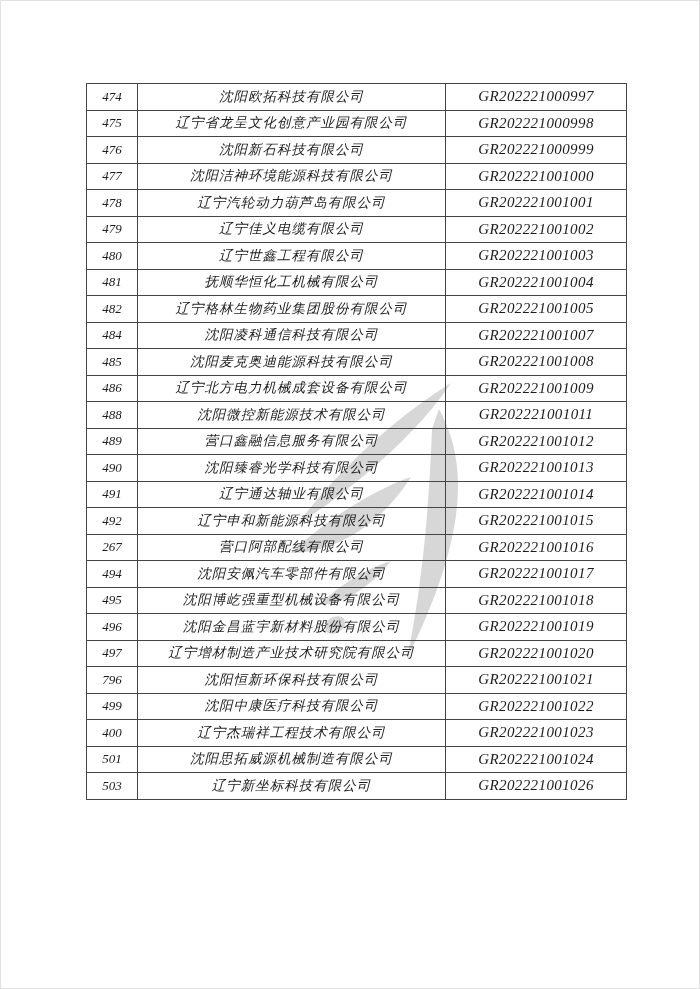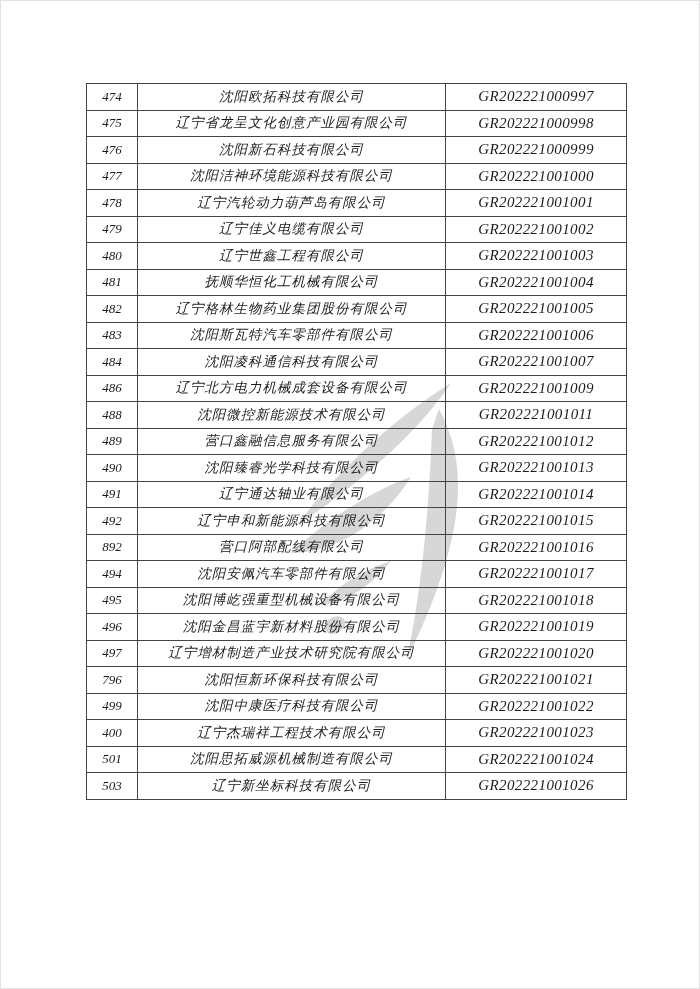--- a/index.html
+++ b/index.html
@@ -123,30 +123,30 @@
     <td class="c-idx">481</td>
     <td class="c-name">抚顺华恒化工机械有限公司</td>
     <td class="c-code">GR202221001004</td>
   </tr>
         <tr>
     <td class="c-idx">482</td>
     <td class="c-name">辽宁格林生物药业集团股份有限公司</td>
     <td class="c-code">GR202221001005</td>
   </tr>
         <tr>
-    <td class="c-idx">483</td>
-    <td class="c-name">沈阳斯瓦特汽车零部件有限公司</td>
-    <td class="c-code">GR202221001006</td>
-  </tr>
-        <tr>
     <td class="c-idx">484</td>
     <td class="c-name">沈阳凌科通信科技有限公司</td>
     <td class="c-code">GR202221001007</td>
   </tr>
         <tr>
+    <td class="c-idx">485</td>
+    <td class="c-name">沈阳麦克奥迪能源科技有限公司</td>
+    <td class="c-code">GR202221001008</td>
+  </tr>
+        <tr>
     <td class="c-idx">486</td>
     <td class="c-name">辽宁北方电力机械成套设备有限公司</td>
     <td class="c-code">GR202221001009</td>
   </tr>
         <tr>
     <td class="c-idx">488</td>
     <td class="c-name">沈阳微控新能源技术有限公司</td>
     <td class="c-code">GR202221001011</td>
   </tr>
         <tr>
@@ -163,21 +163,21 @@
     <td class="c-idx">491</td>
     <td class="c-name">辽宁通达轴业有限公司</td>
     <td class="c-code">GR202221001014</td>
   </tr>
         <tr>
     <td class="c-idx">492</td>
     <td class="c-name">辽宁申和新能源科技有限公司</td>
     <td class="c-code">GR202221001015</td>
   </tr>
         <tr>
-    <td class="c-idx">892</td>
+    <td class="c-idx">267</td>
     <td class="c-name">营口阿部配线有限公司</td>
     <td class="c-code">GR202221001016</td>
   </tr>
         <tr>
     <td class="c-idx">494</td>
     <td class="c-name">沈阳安佩汽车零部件有限公司</td>
     <td class="c-code">GR202221001017</td>
   </tr>
         <tr>
     <td class="c-idx">495</td>

